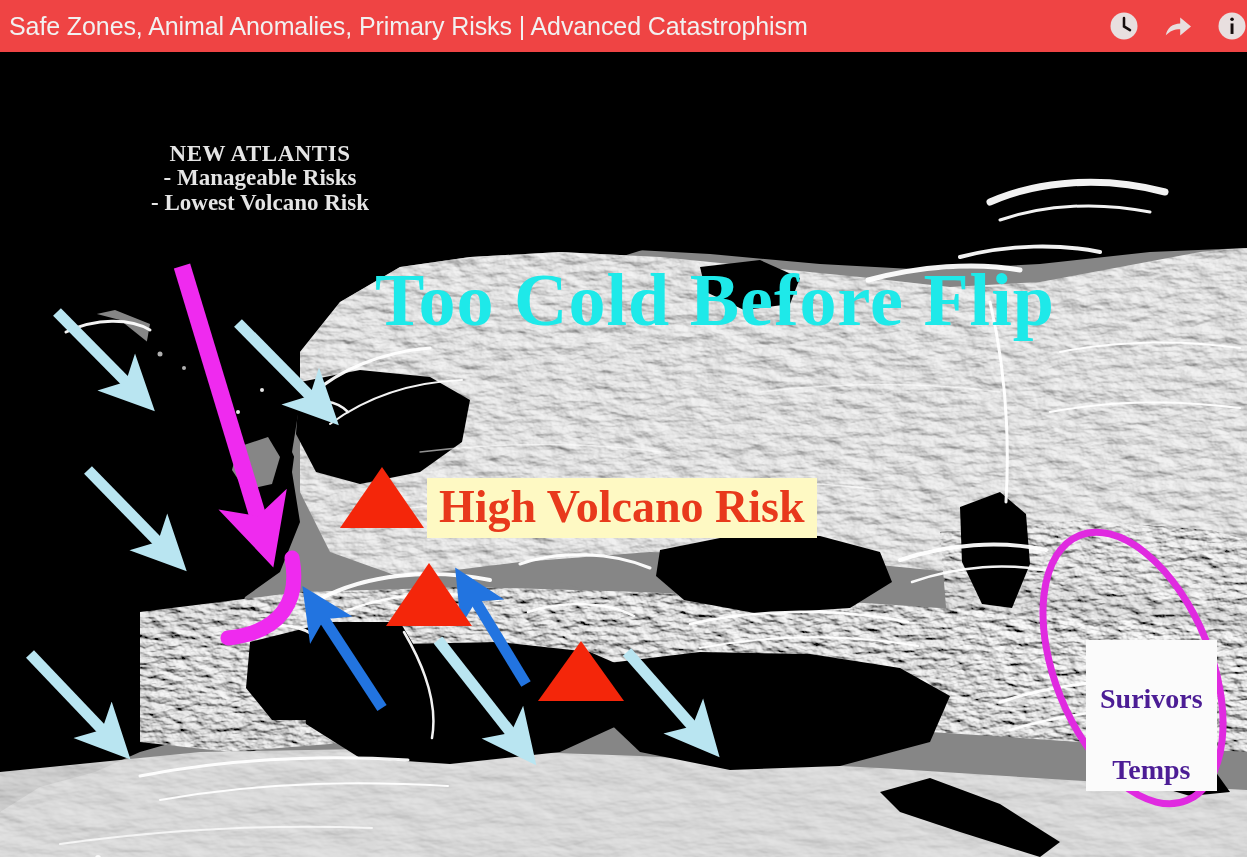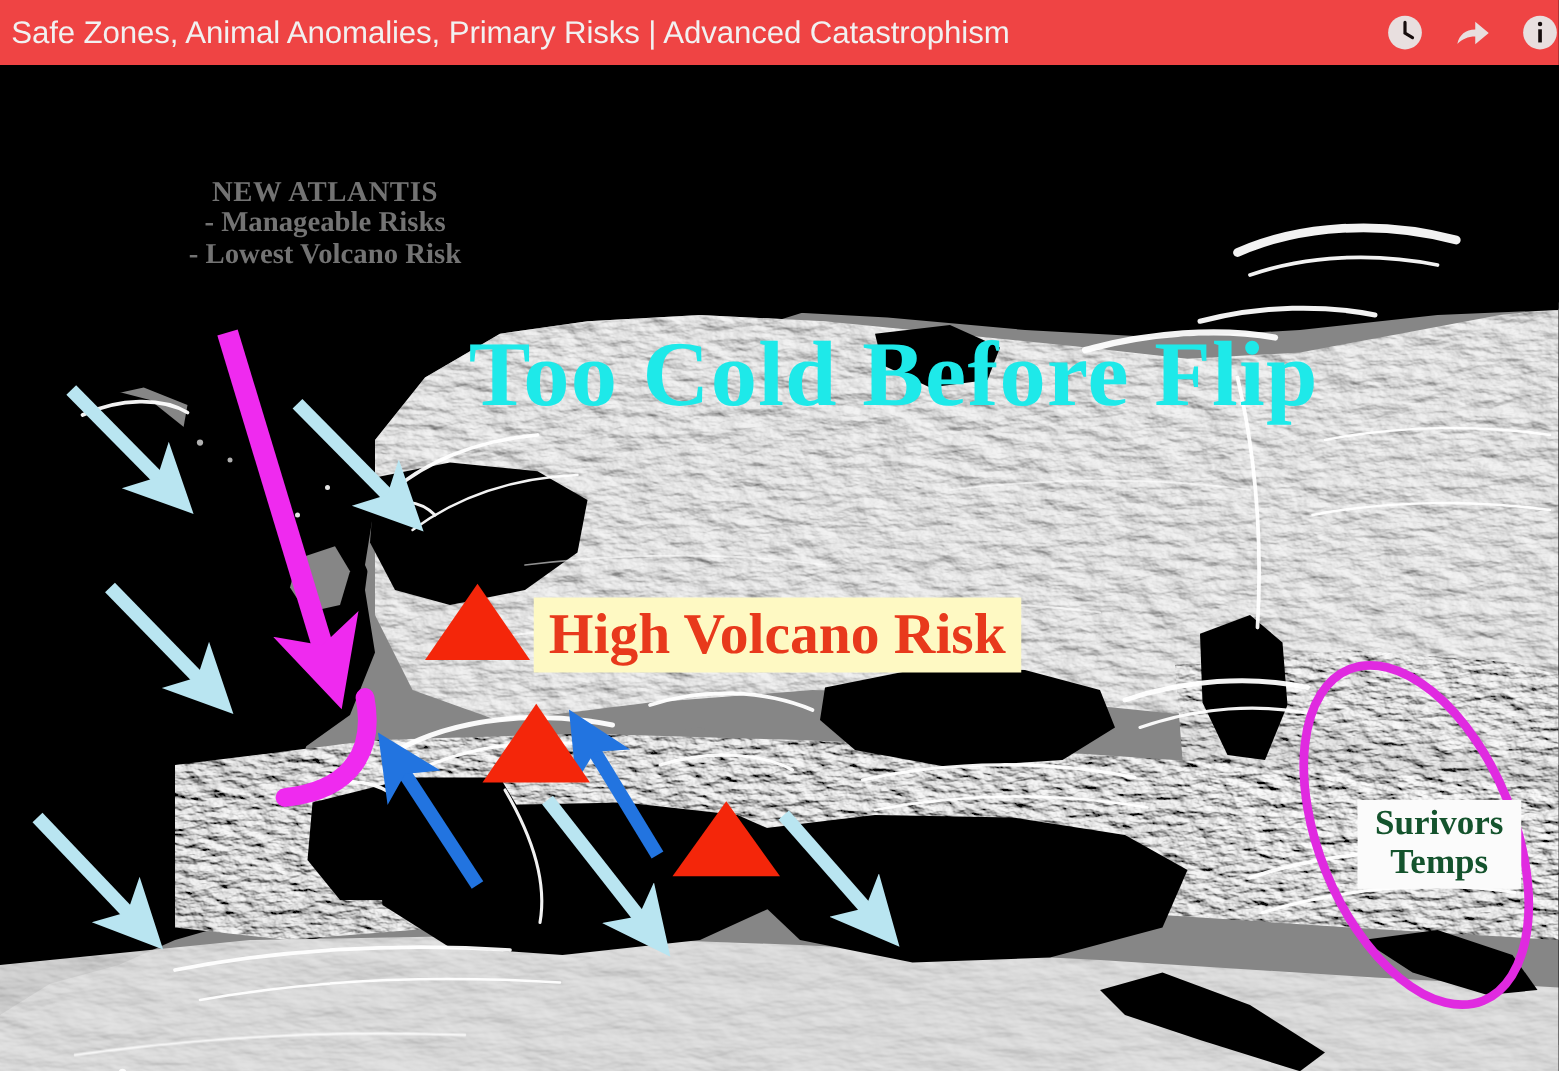--- a/index.html
+++ b/index.html
@@ -40,21 +40,21 @@
     z-index:40;pointer-events:none;
   }
   #overlay *{pointer-events:auto;}
 
   
   .callout{position:absolute;}
 
   #new-atlantis-block{
     left:110px;top:142px;width:300px;text-align:center;
     font-family:"Liberation Serif",serif;font-weight:bold;
-    color:#737373;line-height:1.06;
+    color:#e5e5e5;line-height:1.06;
     text-shadow:0 0 2px #000,1px 1px 2px #000;
   }
   #na-heading{font-size:23px;letter-spacing:.5px;}
   .na-line{font-size:23px;}
 
   #too-cold-text{
     left:375px;top:258px;
     font-family:"Liberation Serif",serif;font-weight:bold;
     font-size:74px;line-height:84px;color:#1ee9e9;
     letter-spacing:1px;white-space:nowrap;
@@ -69,21 +69,21 @@
     font-size:46px;line-height:52px;color:#e8391c;
     white-space:nowrap;letter-spacing:0px;
   }
 
   #survivors-box{
     left:1086px;top:640px;
     background:#fbfbfb;padding:3px 14px 6px 14px;text-align:center;
   }
   .survivors-line{
     font-family:"Liberation Serif",serif;font-weight:bold;
-    font-size:28px;line-height:31px;color:#14532d;white-space:nowrap;
+    font-size:28px;line-height:31px;color:#4c1d95;white-space:nowrap;margin-top:40px;
   }
 </style>
 </head>
 <body>
 
 <div id="topbar">
   <div id="video-title">Safe Zones, Animal Anomalies, Primary Risks | Advanced Catastrophism</div>
 
   <div class="tb-icon" id="icon-watch-later">
     <svg viewBox="0 0 24 24" width="36" height="36" aria-hidden="true">

